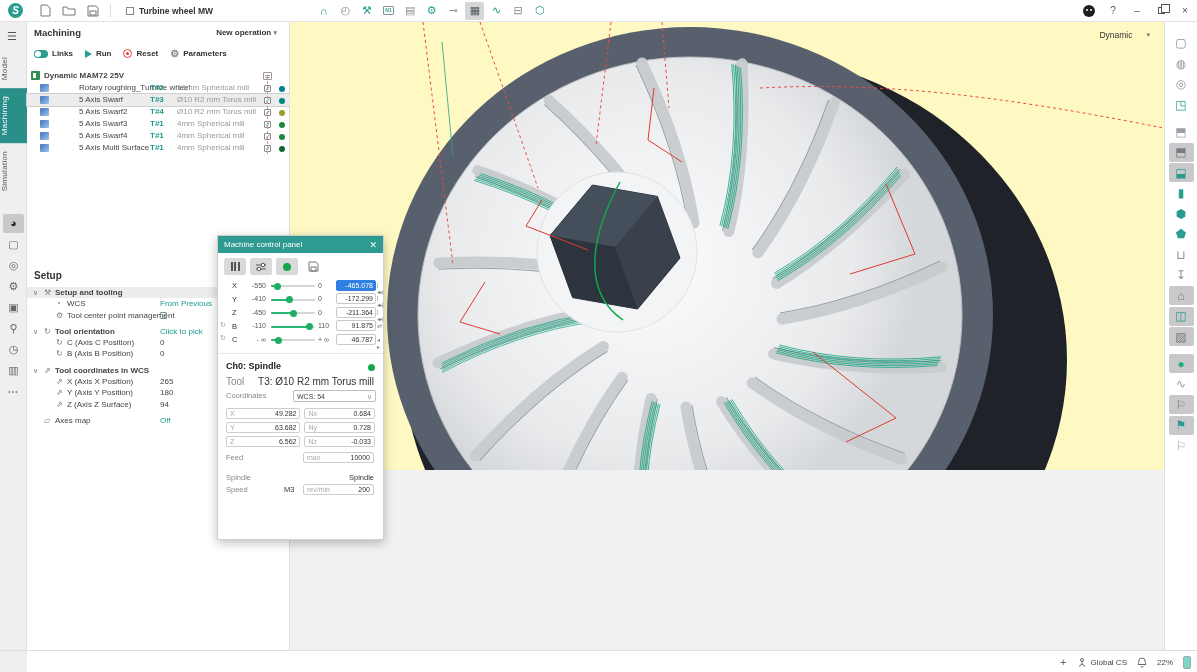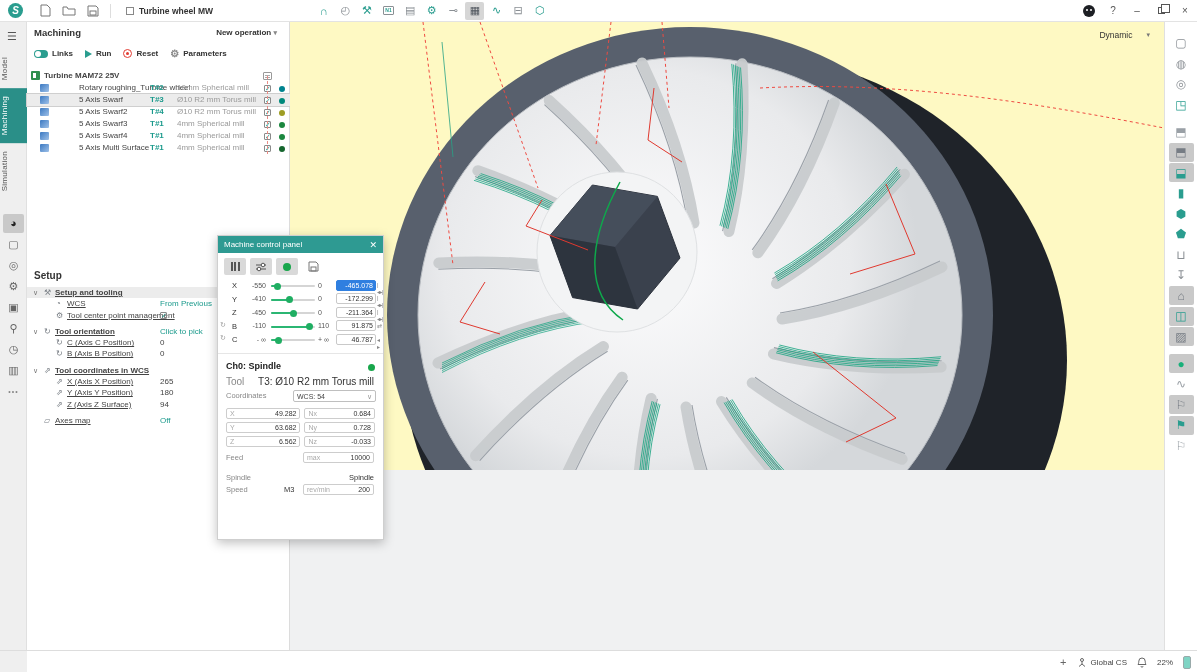--- a/index.html
+++ b/index.html
@@ -68,21 +68,21 @@
   .connector{position:absolute;left:240px;top:54px;width:0;height:78px;border-left:1px dashed #e98b85;}
 
   .setup-head{position:absolute;left:7px;top:248px;font-size:10px;font-weight:bold;color:#333;}
   .srows{position:absolute;left:0;top:265px;width:263px;}
   .srow{position:relative;height:11.3px;line-height:11.3px;}
   .srow.gap{margin-top:5px;}
   .srow.hl{background:#ececec;}
   .srow .arr{position:absolute;left:6px;color:#777;font-size:7px;display:none;}
   .srow.grp .arr{display:inline;}
   .srow .sic{position:absolute;color:#7b8087;font-size:8px;}
-  .srow .lbl{position:absolute;color:#444;white-space:nowrap;text-decoration:underline;}
+  .srow .lbl{position:absolute;color:#444;white-space:nowrap;}
   .srow.grp .lbl{font-weight:bold;}
   .srow .val{position:absolute;left:133px;color:#444;}
   .srow .val.link{color:#1b9a8c;}
   .srow .schk{position:absolute;left:133px;top:2px;width:7px;height:7px;border:1px solid #8a8a8a;border-radius:1px;color:#2a9d8f;font-size:7px;line-height:6px;text-align:center;display:none;}
   .srow.haschk .schk{display:block;}
 
   
   .viewport{position:absolute;left:290px;top:22px;width:874px;height:448px;background:#fef9c3;overflow:hidden;}
   .dynsel{position:absolute;right:14px;top:8px;display:flex;align-items:center;gap:14px;font-size:8.5px;color:#333;}
   .dynsel .car{color:#777;font-size:7px;}
@@ -291,21 +291,21 @@
         </span>
       <span class="mpt">
           <span class="gear">⚙</span>
           <span>Parameters</span>
         </span>
     </div>
 
     <div class="tree">
       <div class="mrow">
         <span class="mic"></span>
-        <span class="nm">Turbine MAM72 25V</span>
+        <span class="nm">Dynamic MAM72 25V</span>
         <span class="cmnt"></span>
       </div>
       <div>
 
       <div class="trow">
             <span class="ic"></span>
             <span class="nm">Rotary roughing_Turbine wheel</span>
             <span class="tn">T#2</span>
             <span class="td">10mm Spherical mill</span>
             <span class="chk">✓</span>

